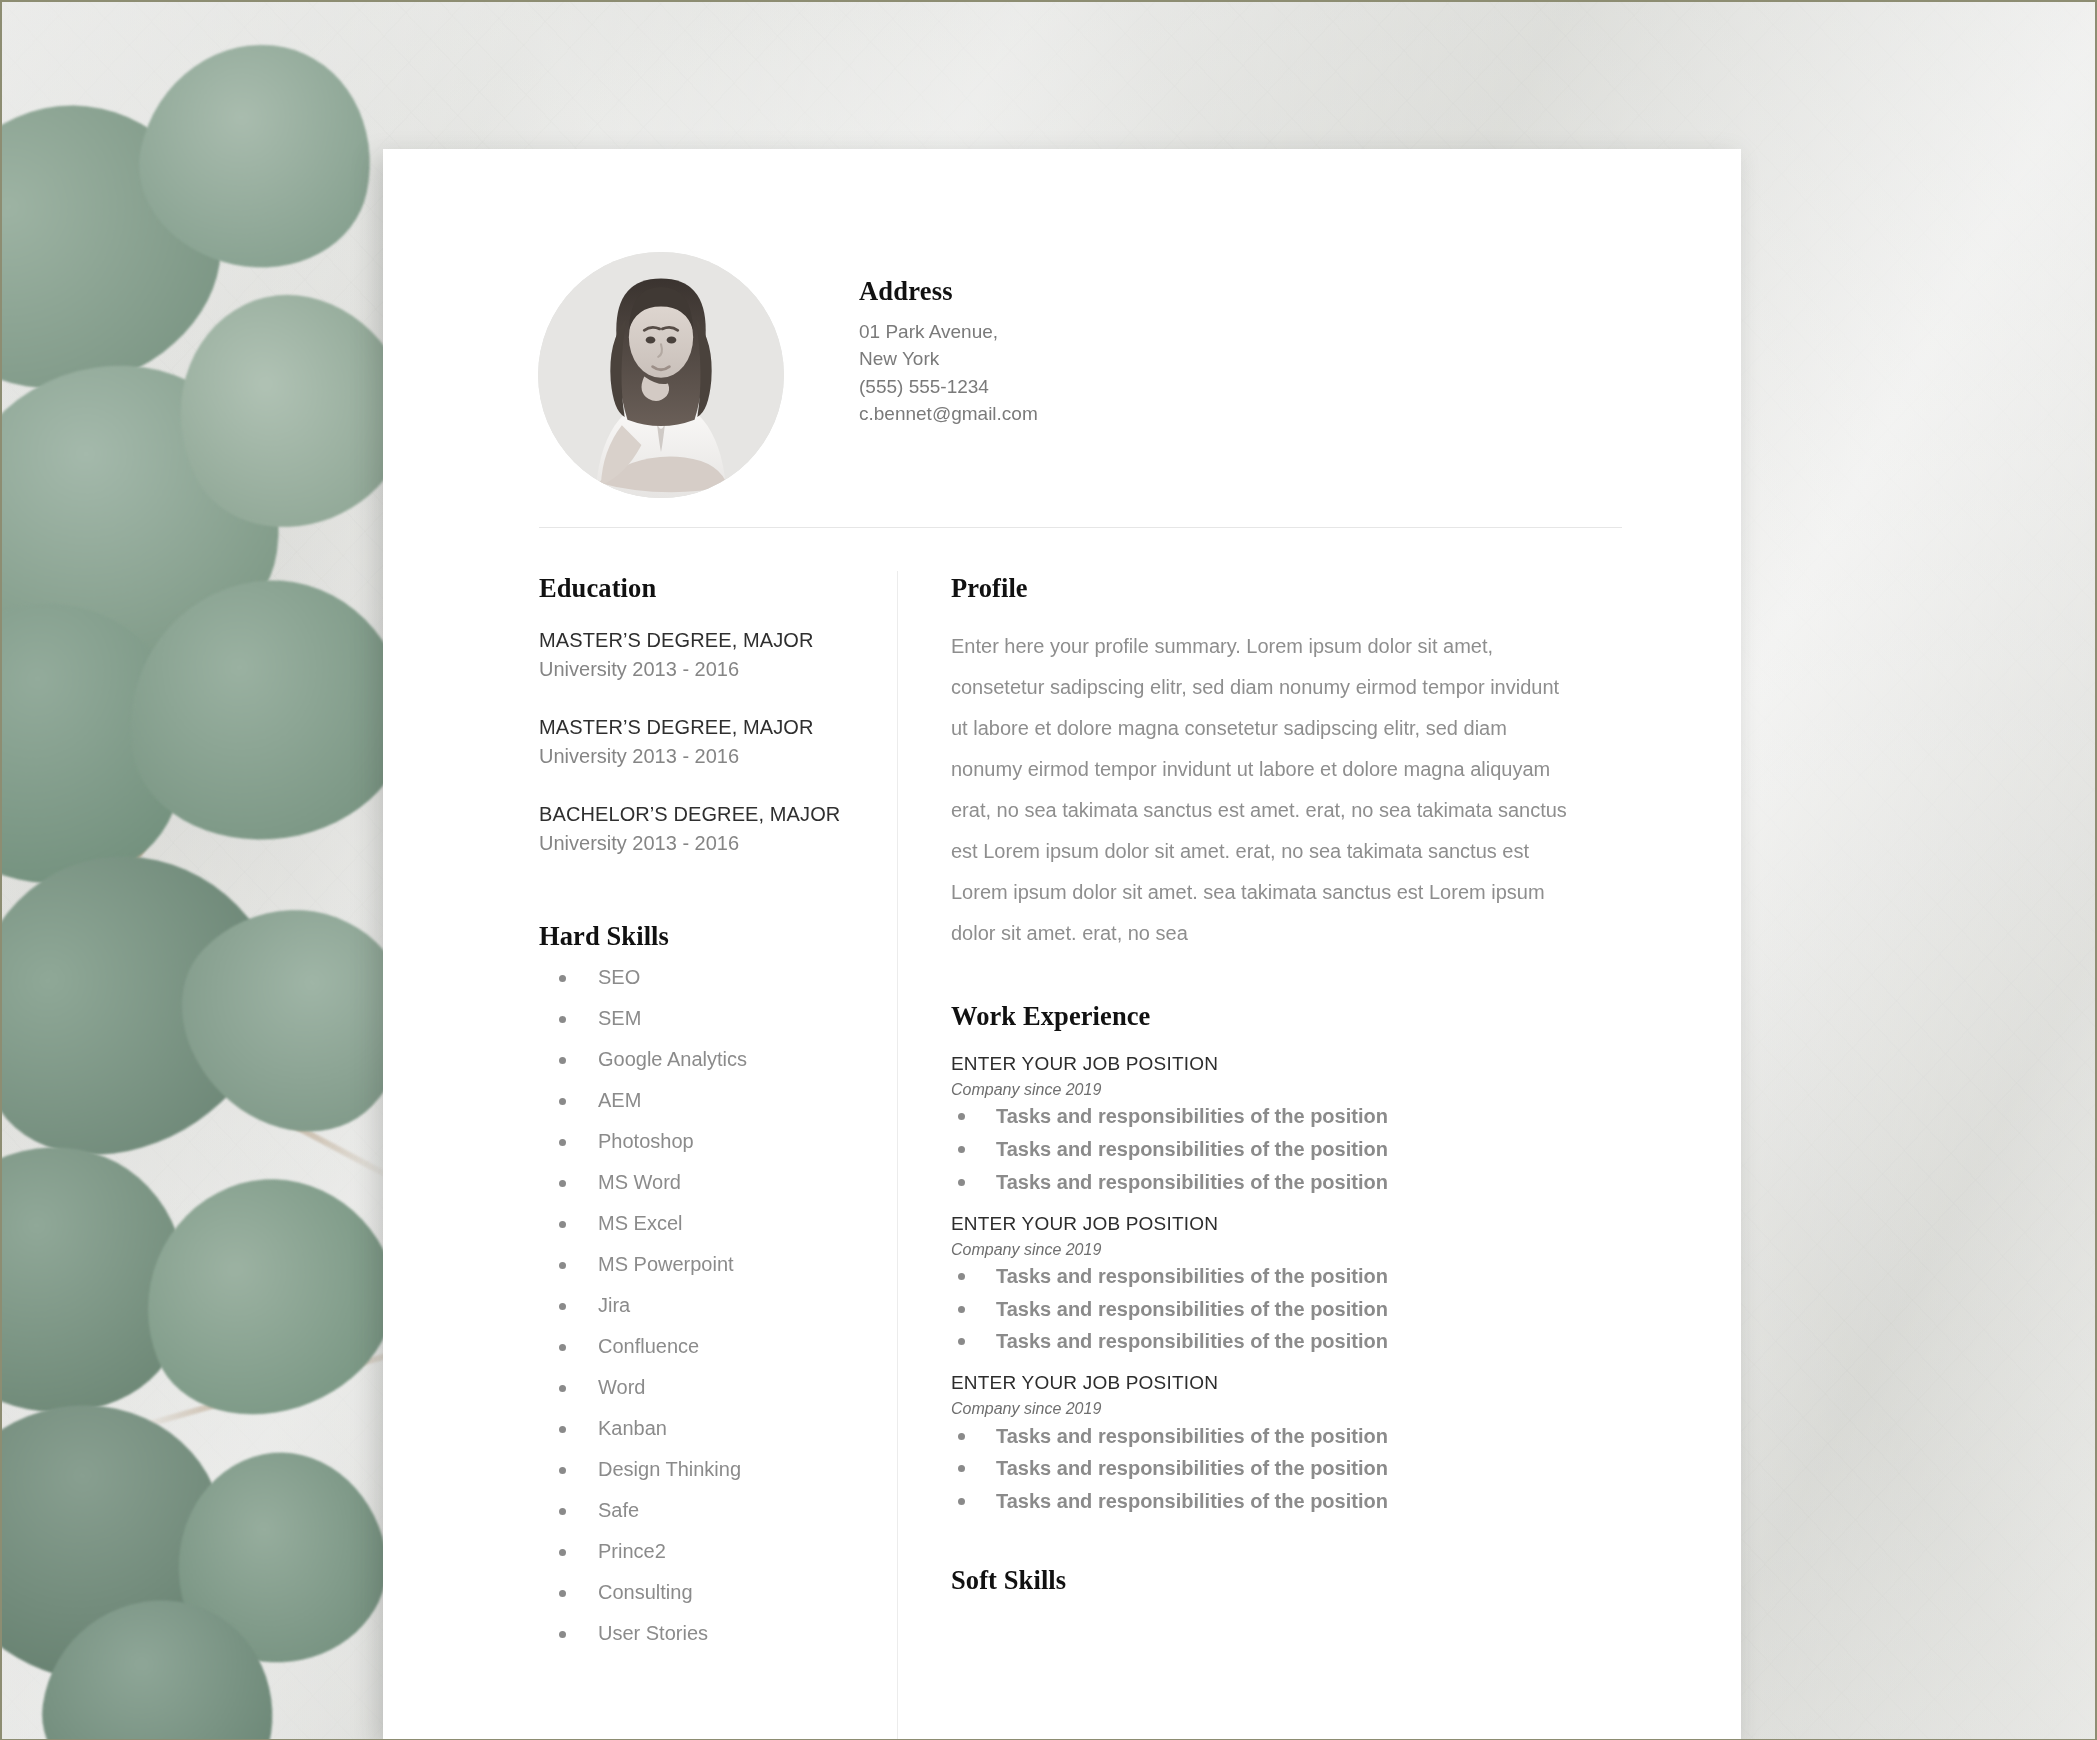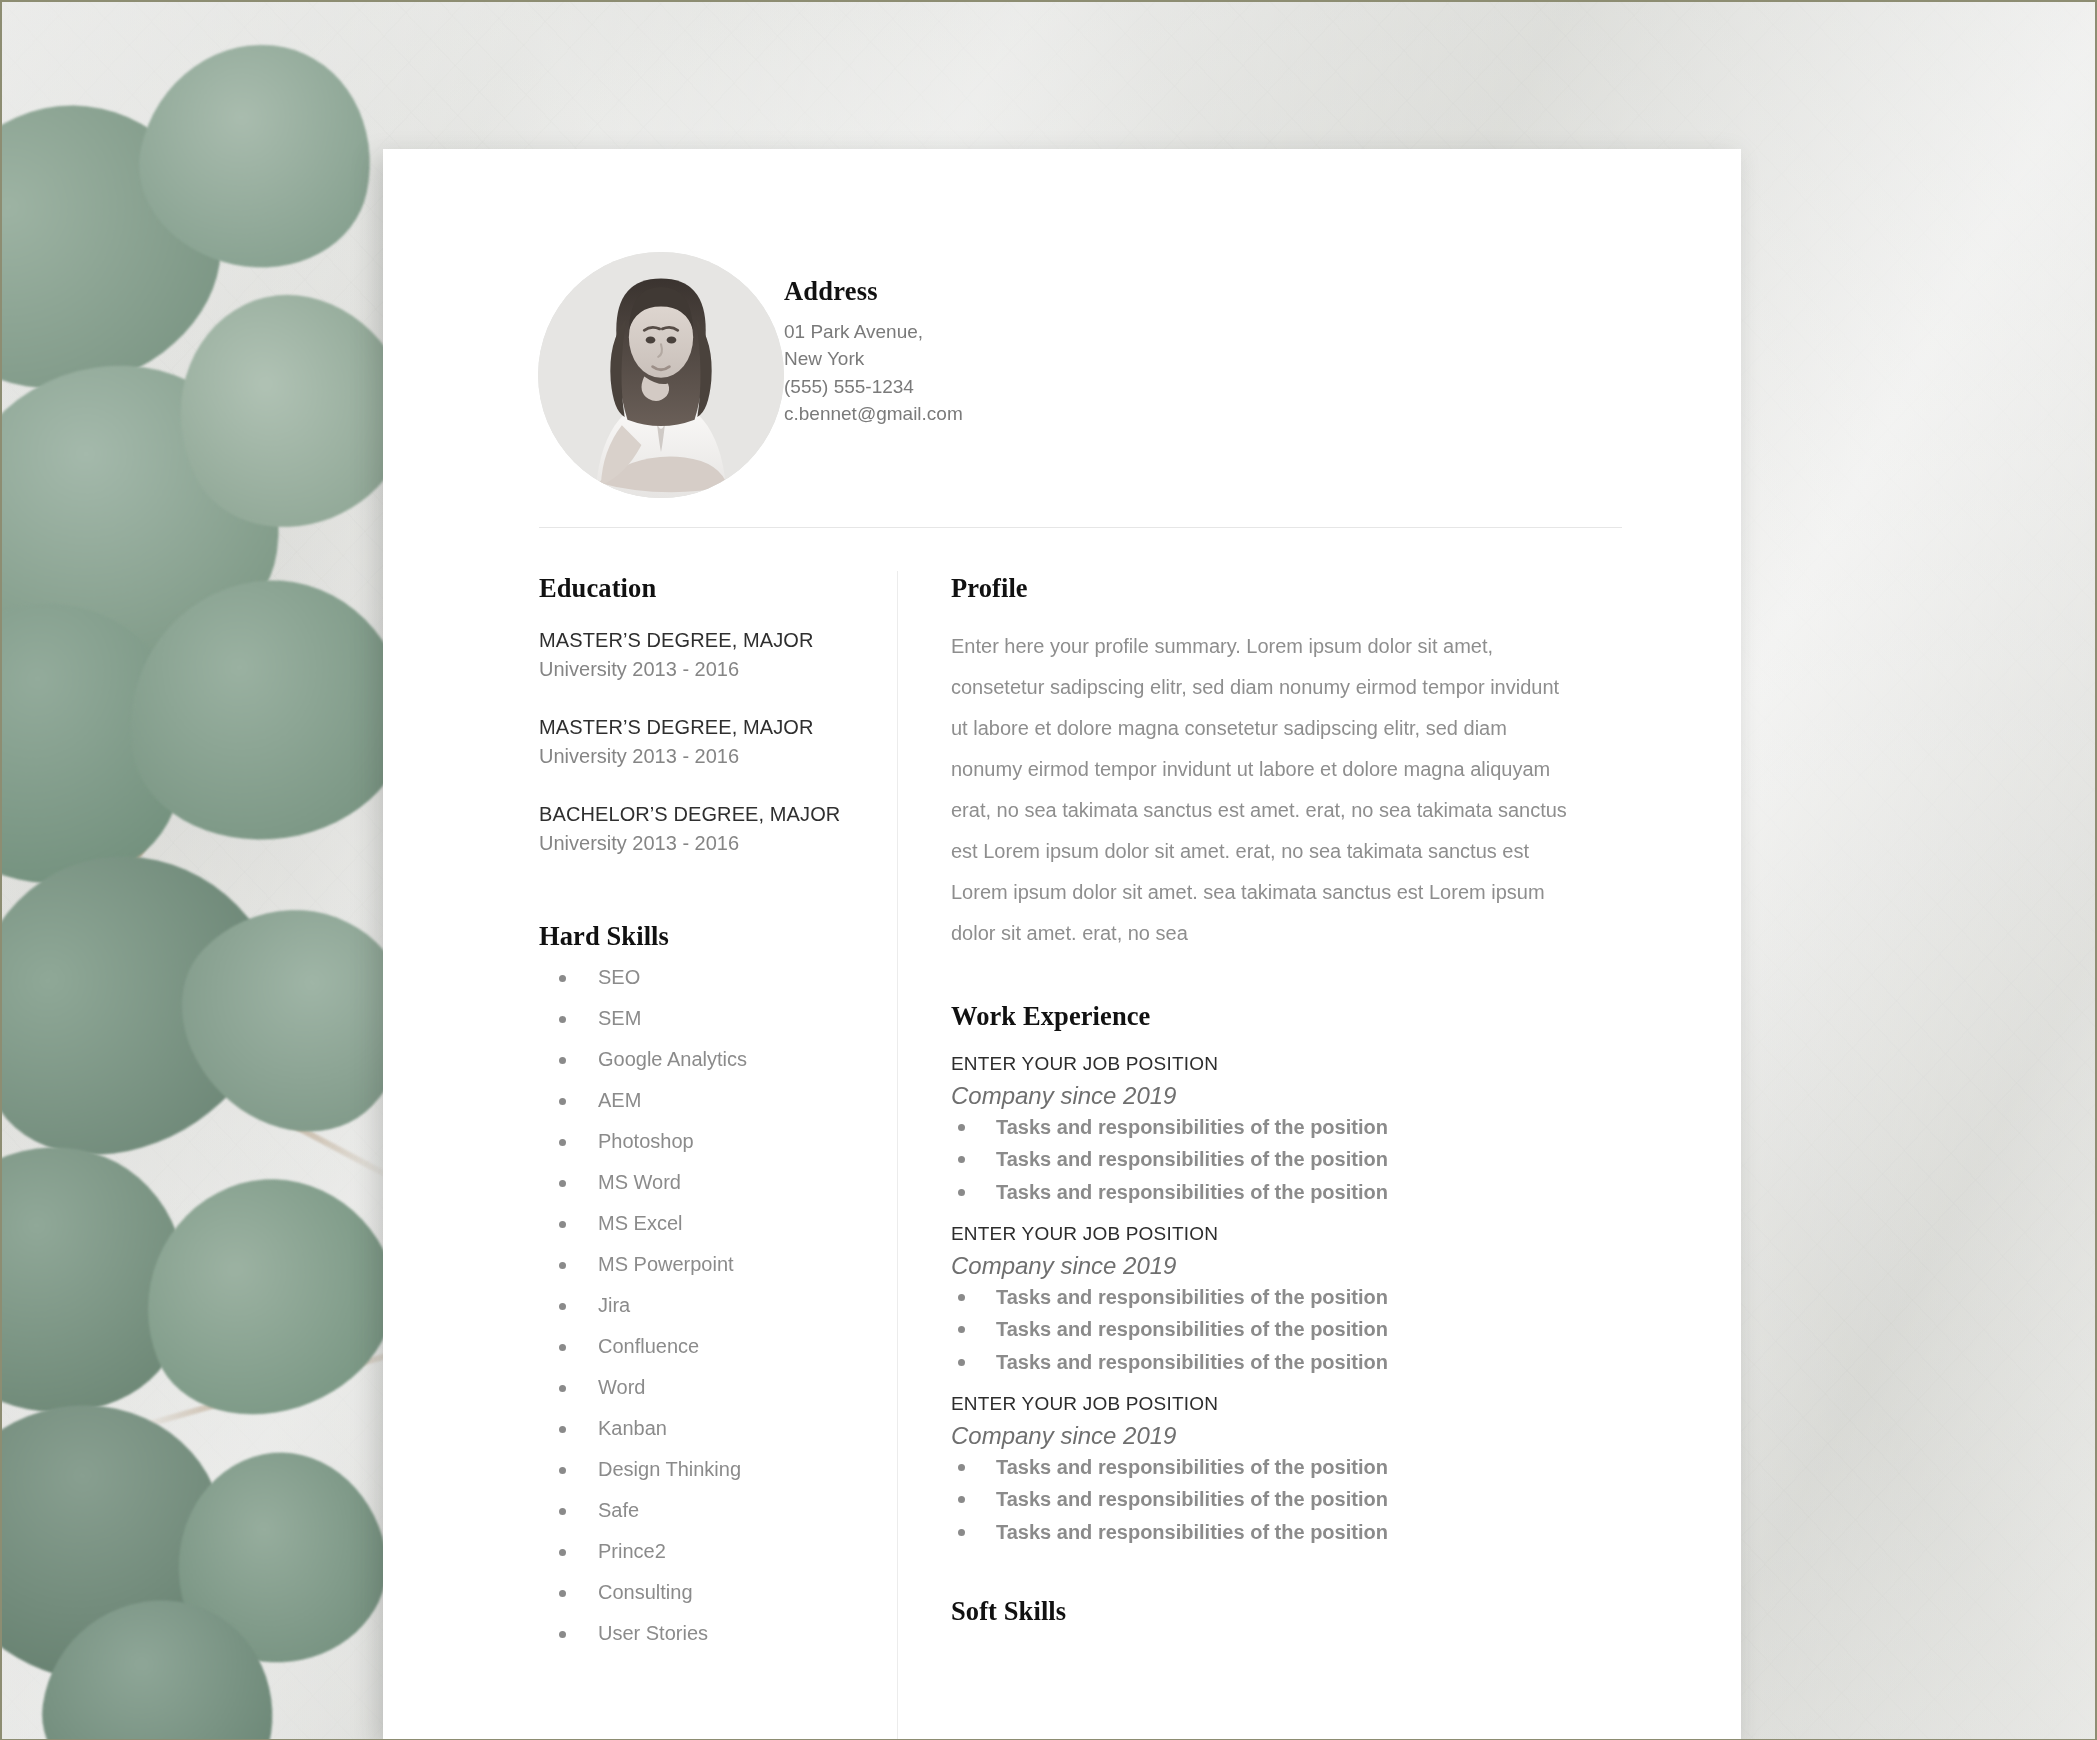--- a/index.html
+++ b/index.html
@@ -109,20 +109,21 @@
     font-family: "Liberation Serif", serif;
     font-weight: bold;
     font-size: 57px;
     line-height: 1.18;
     color: #0c0c0c;
     letter-spacing: -0.3px;
   }
   .fullname span { display: block; }
 
   .head-address {
+    margin-left: 75px;
     padding-top: 24px;
     width: 300px;
   }
   .addr-title {
     font-family: "Liberation Serif", serif;
     font-weight: bold;
     font-size: 26.5px;
     color: #111111;
     margin-bottom: 11px;
     letter-spacing: 0.2px;
@@ -237,21 +238,21 @@
   .job { margin-top: 21px; }
   .job:first-of-type { margin-top: 24px; }
   .job-position {
     font-size: 19px;
     color: #2d2d2d;
     letter-spacing: 0.2px;
     line-height: 1.2;
     font-weight: 400;
   }
   .job-company {
-    font-size: 24px;
+    font-size: 16px;
     color: #6f6f6f;
     font-style: italic;
     line-height: 1.3;
     margin-top: 4.2px;
     font-weight: 400;
   }
   .tasks { margin: 5.6px 0 0 0; padding: 0; list-style: none; }
   .tasks li {
     position: relative;
     font-size: 20px;

